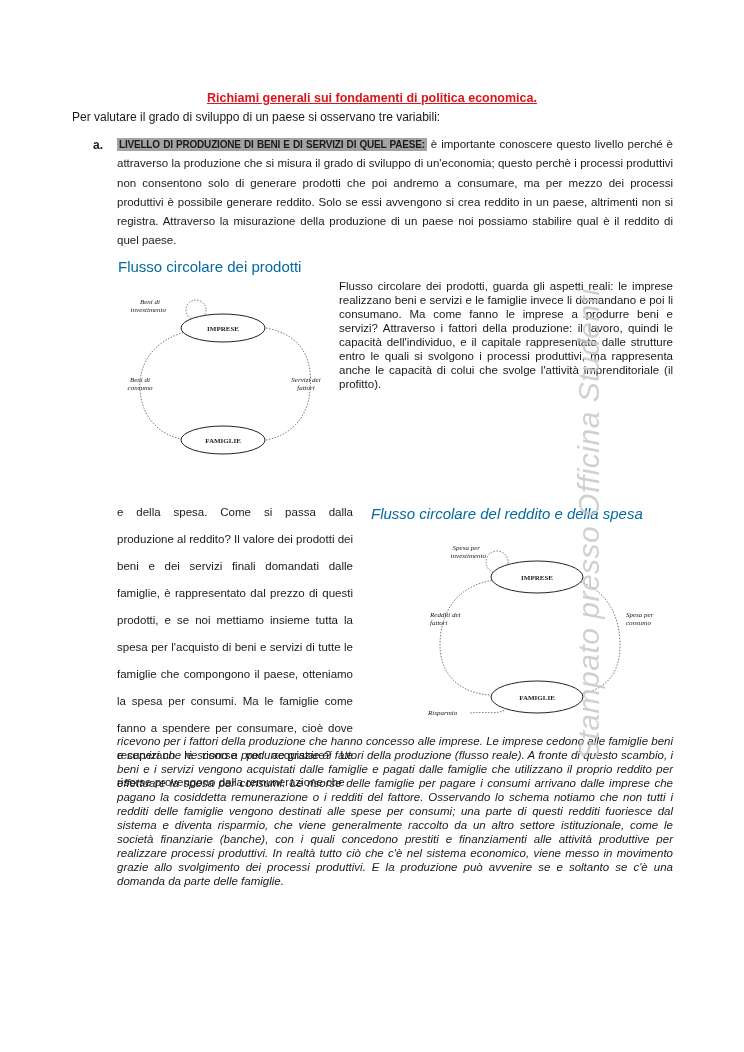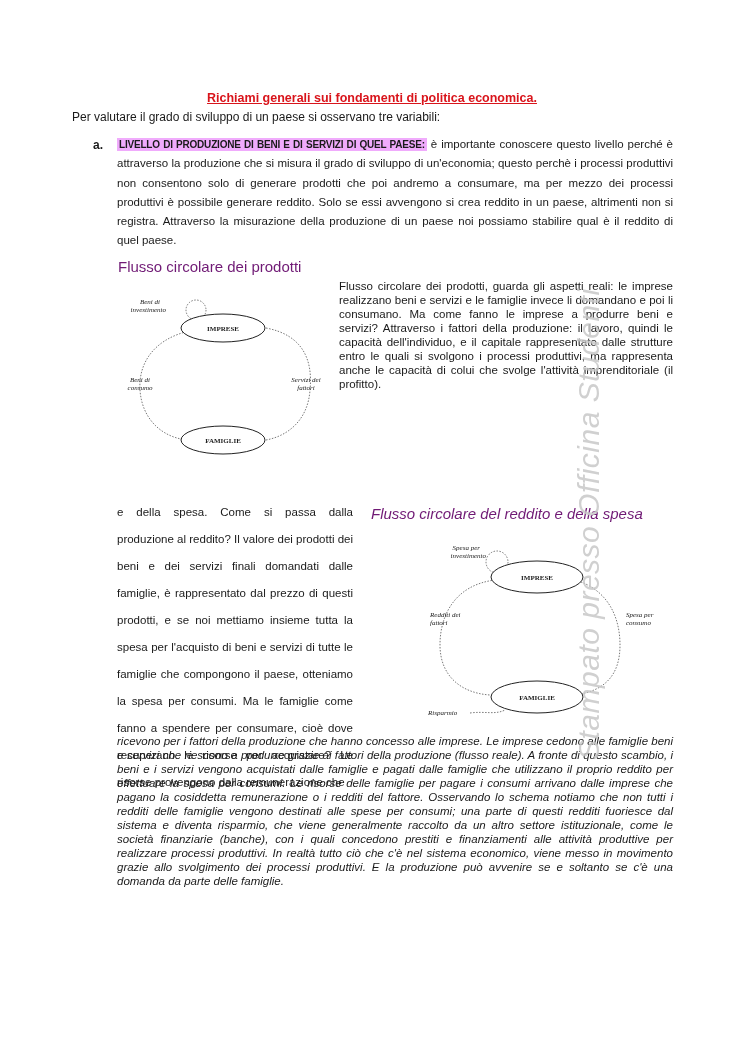--- a/index.html
+++ b/index.html
@@ -12,24 +12,24 @@
     position: absolute; left: 0; width: 744px; top: 91px; text-align: center;
     font-size: 12.5px; font-weight: bold; color: #d9141b; text-decoration: underline;
   }
   .intro { position: absolute; left: 72px; top: 110px; font-size: 12px; }
   .item-marker { position: absolute; left: 93px; top: 138px; font-size: 12px; font-weight: bold; }
   .para {
     position: absolute; font-size: 11.5px; line-height: 19.3px; text-align: justify;
   }
   .p1 { left: 117px; top: 135px; width: 556px; }
   .heading-hl {
-    background: #f0abfc; font-weight: bold; font-size: 10px; letter-spacing: -0.2px;
+    background: #a3a3a3; font-weight: bold; font-size: 10px; letter-spacing: -0.2px;
     padding: 1px 2px;
   }
-  .fig-title { position: absolute; font-size: 15px; color: #701a75; }
+  .fig-title { position: absolute; font-size: 15px; color: #0369a1; }
   .ft1 { left: 118px; top: 258px; }
   .ft2 { left: 371px; top: 505px; font-size: 15px; font-style: italic; }
   .p2 { left: 339px; top: 279px; width: 334px; line-height: 14px; }
   .p3 { left: 117px; top: 480px; width: 560px; white-space: nowrap; }
   .p4 { left: 117px; top: 499px; width: 236px; line-height: 27px; }
   .p5 { left: 117px; top: 734px; width: 556px; line-height: 14px; font-style: italic; }
   svg.diagram { position: absolute; }
   .d1 { left: 118px; top: 290px; width: 210px; height: 170px; }
   .d2 { left: 400px; top: 535px; width: 265px; height: 185px; }
   .watermark {

